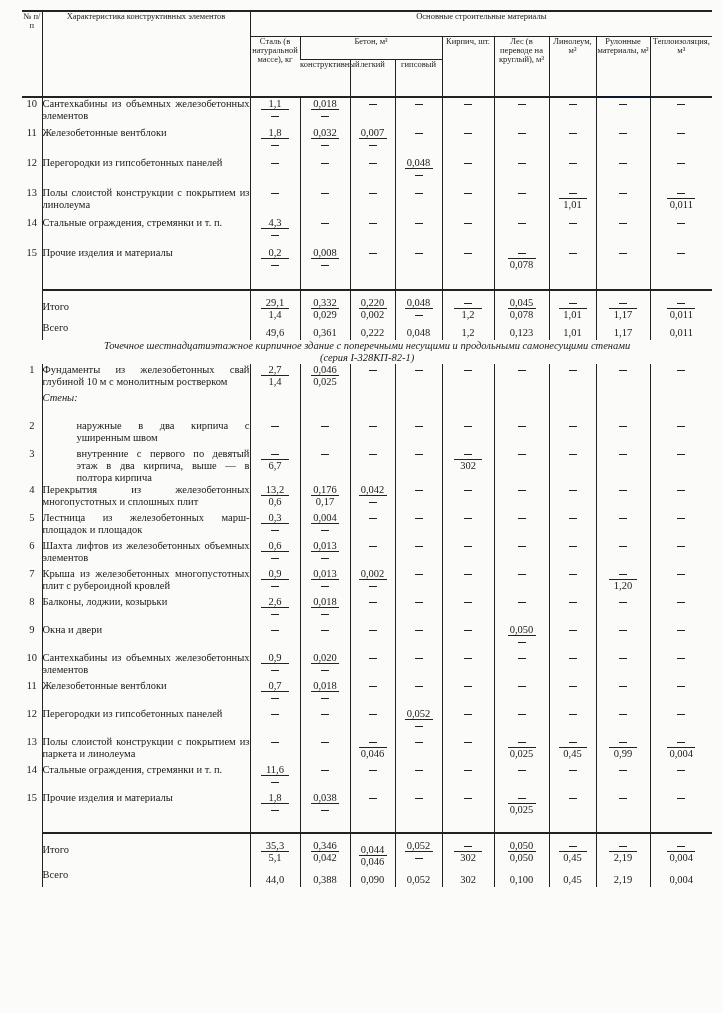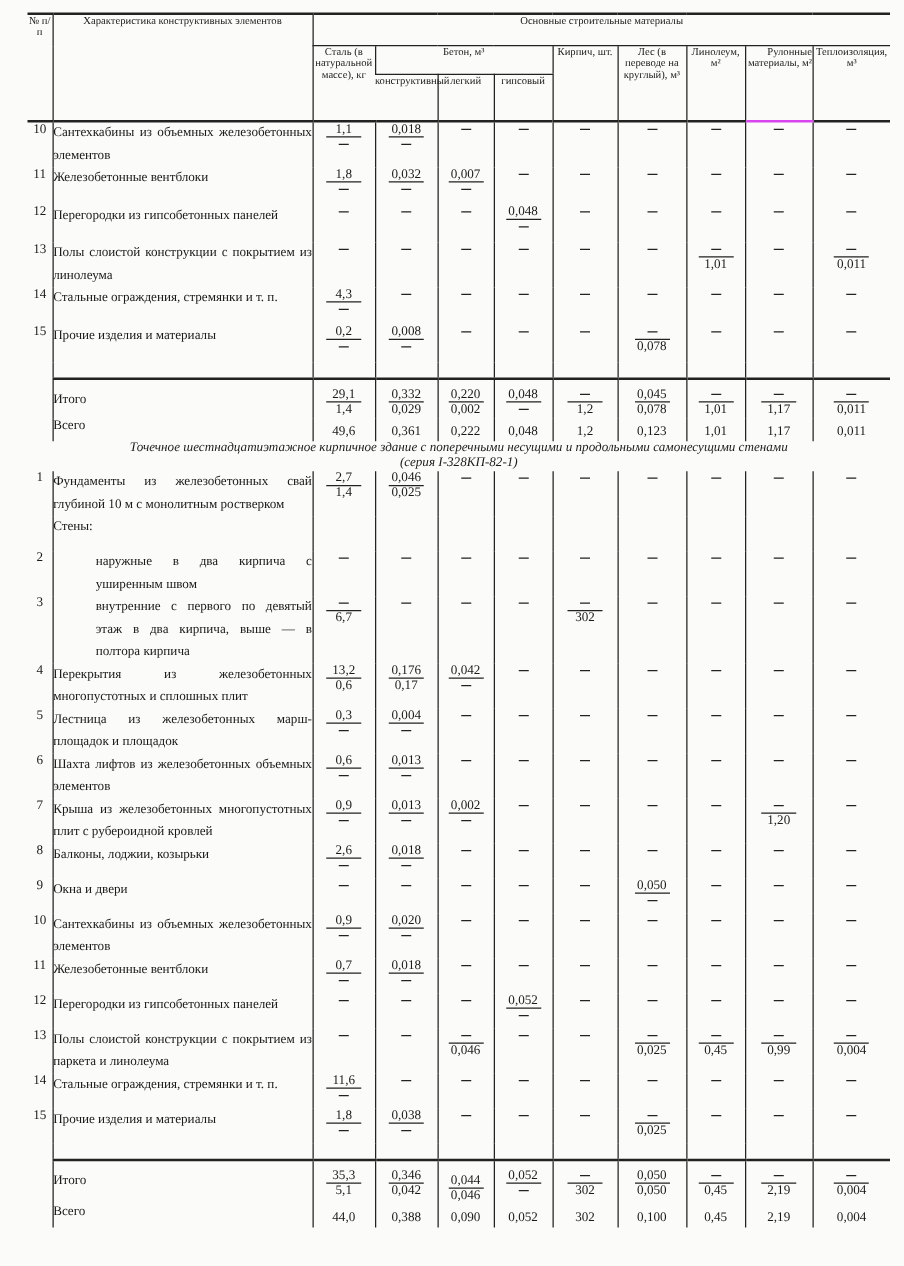--- a/index.html
+++ b/index.html
@@ -9,21 +9,21 @@
   table.main { position: absolute; left: 22px; top: 10px; width: 690px; border-collapse: collapse; table-layout: fixed; }
   table.main td, table.main th { padding: 0; vertical-align: top; font-weight: normal; }
   .hdr th { border-left: 1px solid #222; font-size: 8.5px; line-height: 9px; text-align: center; vertical-align: middle; }
   .hdr th:first-child { border-left: none; }
   .topline { border-top: 2px solid #222; }
   .hdr-bottom th { border-bottom: 2px solid #222; }
   .col-n { width: 20px; }
   .col-desc { width: 208px; }
   tr.row td { font-size: 10.5px; }
   td.num { text-align: center; font-size: 10.5px; padding-top: 2px; }
-  td.desc { border-left: 1px solid #222; border-right: 1px solid #222; padding: 2px 6px 2px 8px; line-height: 18px; text-align: justify; }
+  td.desc { border-left: 1px solid #222; border-right: 1px solid #222; padding: 2px 6px 2px 8px; line-height: 12px; text-align: justify; }
   td.desc.indent { padding-left: 34px; }
   td.v { border-left: 1px solid #222; text-align: center; padding-top: 2px; }
   .frac { display: inline-block; text-align: center; font-size: 10.5px; line-height: 11px; min-width: 28px; }
   .frac .top { display: block; border-bottom: 1px solid #222; padding: 0 2px; }
   .frac .bot { display: block; padding: 0 2px; }
   .dash { display: inline-block; width: 8px; height: 1px; background: #222; vertical-align: middle; }
   .frac .dash { margin: 4px 0; }
   .single { display: inline-block; font-size: 10.5px; }
   td.sum-label { border-left: 1px solid #222; text-align: left; padding-left: 60px; font-size: 10.5px; }
   tr.sum-sep td.sep { border-top: 2px solid #222; }
@@ -53,21 +53,21 @@
         <th rowspan="3" class="topline" style="border-bottom:2px solid #222;">№ п/п</th>
         <th rowspan="3" class="topline" style="border-bottom:2px solid #222;border-right:1px solid #222;">Характеристика конструктивных элементов</th>
         <th colspan="9" class="topline" style="height:24px;border-bottom:1px solid #222;">Основные строительные материалы</th>
       </tr>
       <tr class="hdr">
         <th rowspan="2" style="border-bottom:2px solid #222;">Сталь (в натуральной массе), кг</th>
         <th colspan="3" style="height:22px;border-bottom:1px solid #222;">Бетон, м³</th>
         <th rowspan="2" style="border-bottom:2px solid #222;">Кирпич, шт.</th>
         <th rowspan="2" style="border-bottom:2px solid #222;">Лес (в переводе на круглый), м³</th>
         <th rowspan="2" style="border-bottom:2px solid #222;">Линолеум, м²</th>
-        <th rowspan="2" style="border-bottom:2px solid #d946ef;text-align:right;">Рулонные материалы, м²</th>
+        <th rowspan="2" style="border-bottom:2px solid #0f172a;">Рулонные материалы, м²</th>
         <th rowspan="2" style="border-bottom:2px solid #222;">Теплоизоляция, м³</th>
       </tr>
       <tr class="hdr hdr-bottom">
         <th style="height:36px;">конструктивный</th>
         <th>легкий</th>
         <th>гипсовый</th>
       </tr>
     </thead>
     <tbody id="tbody-s1">
         <tr class="row" style="height: 30px;">
@@ -216,21 +216,21 @@
           <td class="v"><span class="frac"><span class="top">2,7</span><span class="bot">1,4</span></span></td>
           <td class="v"><span class="frac"><span class="top">0,046</span><span class="bot">0,025</span></span></td>
           <td class="v"><span class="single"><span class="dash"></span></span></td>
           <td class="v"><span class="single"><span class="dash"></span></span></td>
           <td class="v"><span class="single"><span class="dash"></span></span></td>
           <td class="v"><span class="single"><span class="dash"></span></span></td>
           <td class="v"><span class="single"><span class="dash"></span></span></td>
           <td class="v"><span class="single"><span class="dash"></span></span></td>
           <td class="v"><span class="single"><span class="dash"></span></span></td>
         </tr>
-        <tr class="row" style="height: 28px;">
+        <tr class="row" style="height: 28px; font-style: italic;">
           <td class="num"></td>
           <td class="desc">Стены:</td>
           <td class="v"><span class="single"></span></td>
           <td class="v"><span class="single"></span></td>
           <td class="v"><span class="single"></span></td>
           <td class="v"><span class="single"></span></td>
           <td class="v"><span class="single"></span></td>
           <td class="v"><span class="single"></span></td>
           <td class="v"><span class="single"></span></td>
           <td class="v"><span class="single"></span></td>

